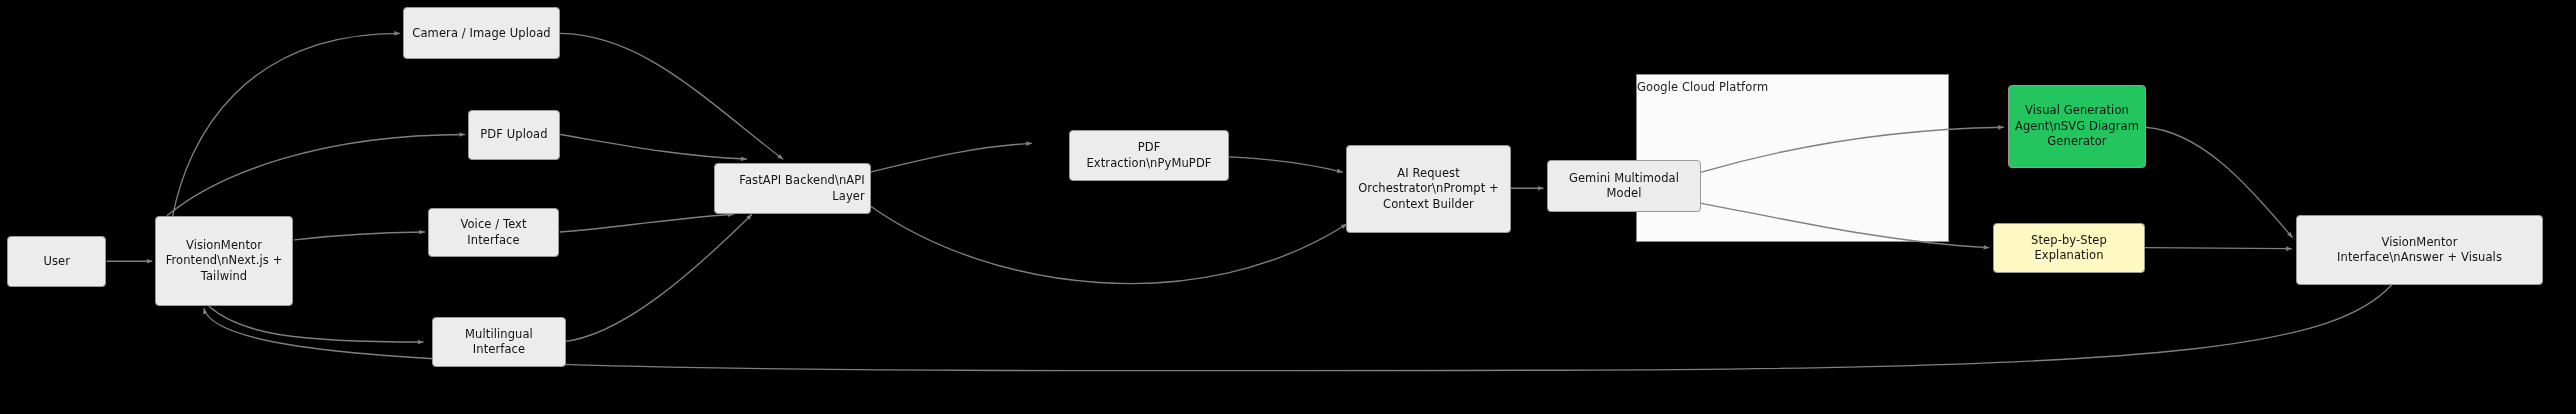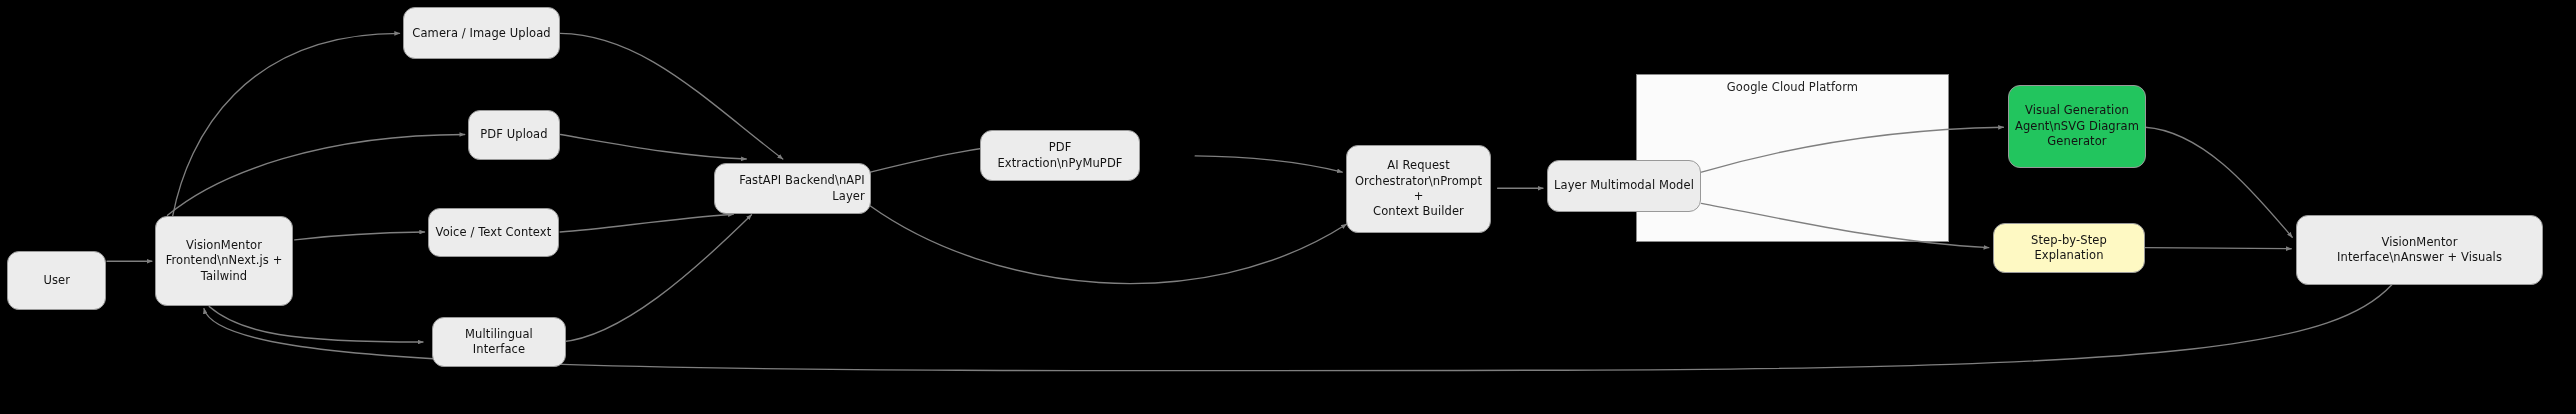--- a/index.html
+++ b/index.html
@@ -24,21 +24,21 @@
     top: 0;
     width: 2576px;
     height: 414px;
     pointer-events: none;
   }
   .node {
     position: absolute;
     box-sizing: border-box;
     background: #ECECEC;
     border: 1px solid #999999;
-    border-radius: 12px;
+    border-radius: 4px;
     display: flex;
     align-items: center;
     justify-content: center;
     text-align: center;
     color: #131313;
     font-size: 11.5px;
     line-height: 1.34;
     letter-spacing: 0.1px;
     padding: 2.1px 5.2px;
     white-space: pre-line;
@@ -48,21 +48,21 @@
     box-sizing: border-box;
     background: #FBFBFB;
     border: 1px solid #8A8A8A;
     border-radius: 0.5px;
   }
   .cluster-label {
     position: absolute;
     left: 0;
     right: 0;
     top: 5.2px;
-    text-align: center;
+    text-align: left;
     color: #222222;
     font-size: 11.5px;
     letter-spacing: 0.1px;
   }
 </style>
 </head>
 <body>
 
 <div id="canvas">
 
@@ -94,34 +94,34 @@
         <path d="M 2871,361 L 2958,361" marker-end="url(#arrowhead)" stroke="#7F7F7F"></path>
         <path d="M 3262,330 C 3400,290 3600,248 3841,244" marker-end="url(#arrowhead)" stroke="#7F7F7F"></path>
         <path d="M 3262,390 C 3420,420 3620,465 3813,475" marker-end="url(#arrowhead)" stroke="#7F7F7F"></path>
         <path d="M 4113,244 C 4230,252 4330,380 4395,455" marker-end="url(#arrowhead)" stroke="#7F7F7F"></path>
         <path d="M 4113,475 C 4220,475 4320,476 4393,477" marker-end="url(#arrowhead)" stroke="#7F7F7F"></path>
         <path d="M 4586,546 C 4480,660 4200,706 3000,710 C 1200,714 420,712 390,592" marker-end="url(#arrowhead)" stroke="#7F7F7F"></path>
       </g>
   </svg>
 
   <div id="node-layer">
-      <div class="node" style="left: 7.3px; top: 236px; width: 99px; height: 59px; background: rgb(236, 236, 236); border-color: rgb(153, 153, 153); color: rgb(19, 19, 19); margin-top: 15px;">User</div>
+      <div class="node" style="left: 7.3px; top: 236px; width: 99px; height: 51px; background: rgb(236, 236, 236); border-color: rgb(153, 153, 153); color: rgb(19, 19, 19);">User</div>
       <div class="node" style="left: 155px; top: 216px; width: 138px; height: 90px; background: rgb(236, 236, 236); border-color: rgb(153, 153, 153); color: rgb(19, 19, 19);">VisionMentor
 Frontend\nNext.js +
 Tailwind</div>
       <div class="node" style="left: 403px; top: 7.3px; width: 157px; height: 52px; background: rgb(236, 236, 236); border-color: rgb(153, 153, 153); color: rgb(19, 19, 19);">Camera / Image Upload</div>
       <div class="node" style="left: 468px; top: 110px; width: 92px; height: 50px; background: rgb(236, 236, 236); border-color: rgb(153, 153, 153); color: rgb(19, 19, 19);">PDF Upload</div>
-      <div class="node" style="left: 428px; top: 208px; width: 131px; height: 49px; background: rgb(236, 236, 236); border-color: rgb(153, 153, 153); color: rgb(19, 19, 19);">Voice / Text Context</div>
+      <div class="node" style="left: 428px; top: 208px; width: 131px; height: 49px; background: rgb(236, 236, 236); border-color: rgb(153, 153, 153); color: rgb(19, 19, 19);">Voice / Text Interface</div>
       <div class="node" style="left: 432px; top: 317px; width: 134px; height: 50px; background: rgb(236, 236, 236); border-color: rgb(153, 153, 153); color: rgb(19, 19, 19);">Multilingual Interface</div>
       <div class="node" style="left: 714px; top: 163px; width: 157px; height: 51px; background: rgb(236, 236, 236); border-color: rgb(153, 153, 153); color: rgb(19, 19, 19); text-align: right;">FastAPI Backend\nAPI Layer</div>
-      <div class="node" style="left: 980px; top: 130px; width: 160px; height: 51px; background: rgb(236, 236, 236); border-color: rgb(153, 153, 153); color: rgb(19, 19, 19);">PDF Extraction\nPyMuPDF</div>
-      <div class="node" style="left: 1346px; top: 145px; width: 145px; height: 88px; background: rgb(236, 236, 236); border-color: rgb(153, 153, 153); color: rgb(19, 19, 19);">AI Request
+      <div class="node" style="left: 1069px; top: 130px; width: 160px; height: 51px; background: rgb(236, 236, 236); border-color: rgb(153, 153, 153); color: rgb(19, 19, 19);">PDF Extraction\nPyMuPDF</div>
+      <div class="node" style="left: 1346px; top: 145px; width: 165px; height: 88px; background: rgb(236, 236, 236); border-color: rgb(153, 153, 153); color: rgb(19, 19, 19);">AI Request
 Orchestrator\nPrompt +
 Context Builder</div>
-      <div class="node" style="left: 1547px; top: 160px; width: 154px; height: 52px; background: rgb(236, 236, 236); border-color: rgb(153, 153, 153); color: rgb(19, 19, 19);">Layer Multimodal Model</div>
+      <div class="node" style="left: 1547px; top: 160px; width: 154px; height: 52px; background: rgb(236, 236, 236); border-color: rgb(153, 153, 153); color: rgb(19, 19, 19);">Gemini Multimodal Model</div>
       <div class="node" style="left: 2008px; top: 85px; width: 138px; height: 83px; background: #22c55e; border-color: rgb(153, 153, 153); color: rgb(19, 19, 19);">Visual Generation
 Agent\nSVG Diagram
 Generator</div>
       <div class="node" style="left: 1993px; top: 223px; width: 152px; height: 50px; background: #fef9c3; border-color: rgb(153, 153, 153); color: rgb(19, 19, 19);">Step-by-Step Explanation</div>
       <div class="node" style="left: 2296px; top: 215px; width: 247px; height: 70px; background: rgb(236, 236, 236); border-color: rgb(153, 153, 153); color: rgb(19, 19, 19);">VisionMentor
 Interface\nAnswer + Visuals</div>
     </div>
 
 </div>
 

